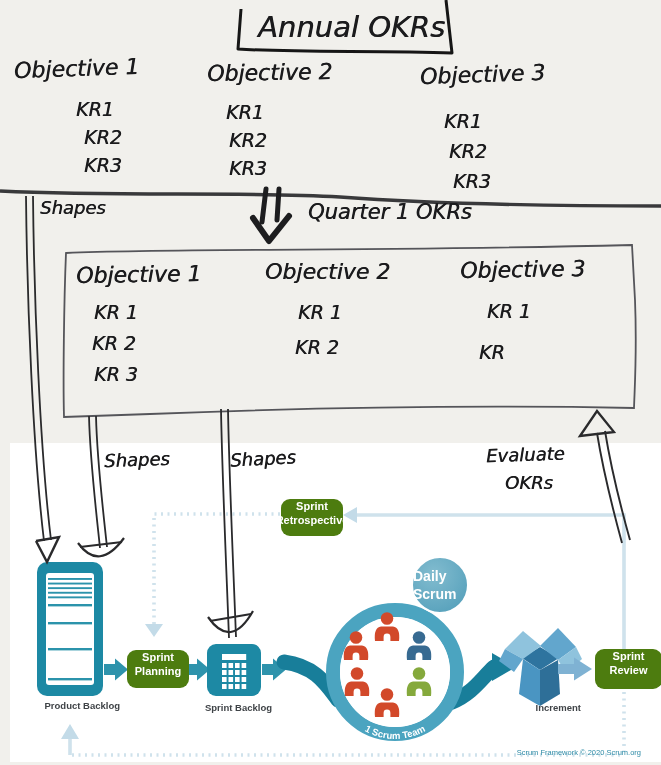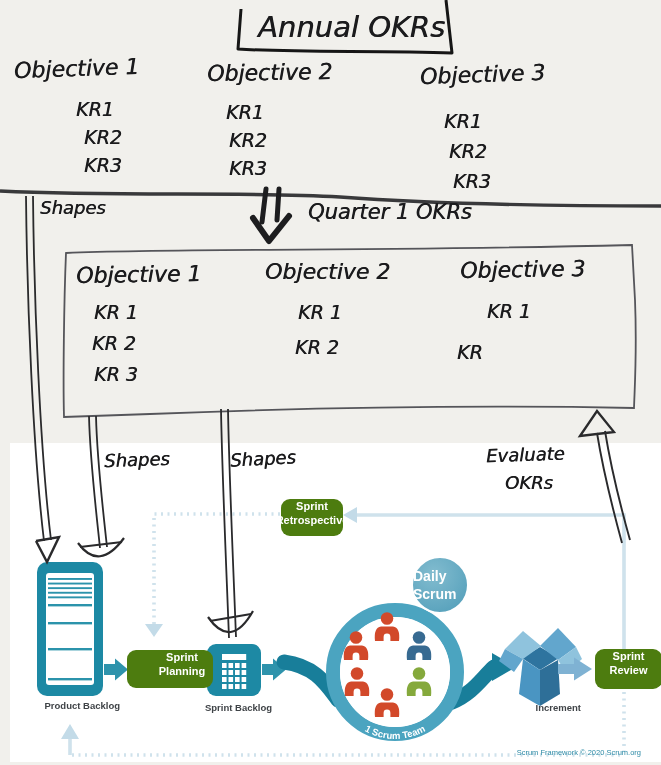--- a/index.html
+++ b/index.html
@@ -140,21 +140,21 @@
 
     <polygon points="558,664 574,664 574,657.5 592,669 574,680.5 574,674 558,674" fill="#7fb2d3"></polygon>
   </svg>
 
   <div class="sbox" style="left:281px;top:499px;width:62px;height:37px;">
     <span>Sprint Retrospective</span>
   </div>
   <div class="daily">
     <span>Daily Scrum</span>
   </div>
-  <div class="sbox" style="left:127px;top:650px;width:62px;height:38px;padding-left:24px;">
+  <div class="sbox" style="left:127px;top:650px;width:62px;height:38px;">
     <span>Sprint Planning</span>
   </div>
   <div class="sbox" style="left:595px;top:649px;width:67px;height:40px;">
     <span>Sprint Review</span>
   </div>
   <div class="slabel" style="left:20px;top:700px;width:100px;">Product Backlog</div>
   <div class="slabel" style="left:196px;top:702px;width:76px;">Sprint Backlog</div>
   <div class="slabel" style="left:497px;top:702px;width:84px;">Increment</div>
   <div class="credit">Scrum Framework © 2020 Scrum.org</div>
 
@@ -224,20 +224,20 @@
   <div class="hand h-kr" style="left:94px;top:301px;">KR 1</div>
   <div class="hand h-kr" style="left:92px;top:332px;">KR 2</div>
   <div class="hand h-kr" style="left:94px;top:363px;">KR 3</div>
 
   <div class="hand h-obj" style="left:265px;top:259px;">Objective 2</div>
   <div class="hand h-kr" style="left:298px;top:301px;">KR 1</div>
   <div class="hand h-kr" style="left:295px;top:336px;">KR 2</div>
 
   <div class="hand h-obj" style="left:460px;top:257px;transform:rotate(-1deg);">Objective 3</div>
   <div class="hand h-kr" style="left:487px;top:300px;">KR 1</div>
-  <div class="hand h-kr" style="left:457px;top:341px;">KR</div>
+  <div class="hand h-kr" style="left:479px;top:341px;">KR</div>
 
   <div class="hand h-note" style="left:104px;top:449px;transform:rotate(-2deg);">Shapes</div>
   <div class="hand h-note" style="left:230px;top:448px;transform:rotate(-3deg);">Shapes</div>
   <div class="hand h-note" style="left:486px;top:444px;transform:rotate(-2deg);">Evaluate</div>
   <div class="hand h-note" style="left:505px;top:472px;">OKRs</div>
 
 </div>
 
 </body></html>

